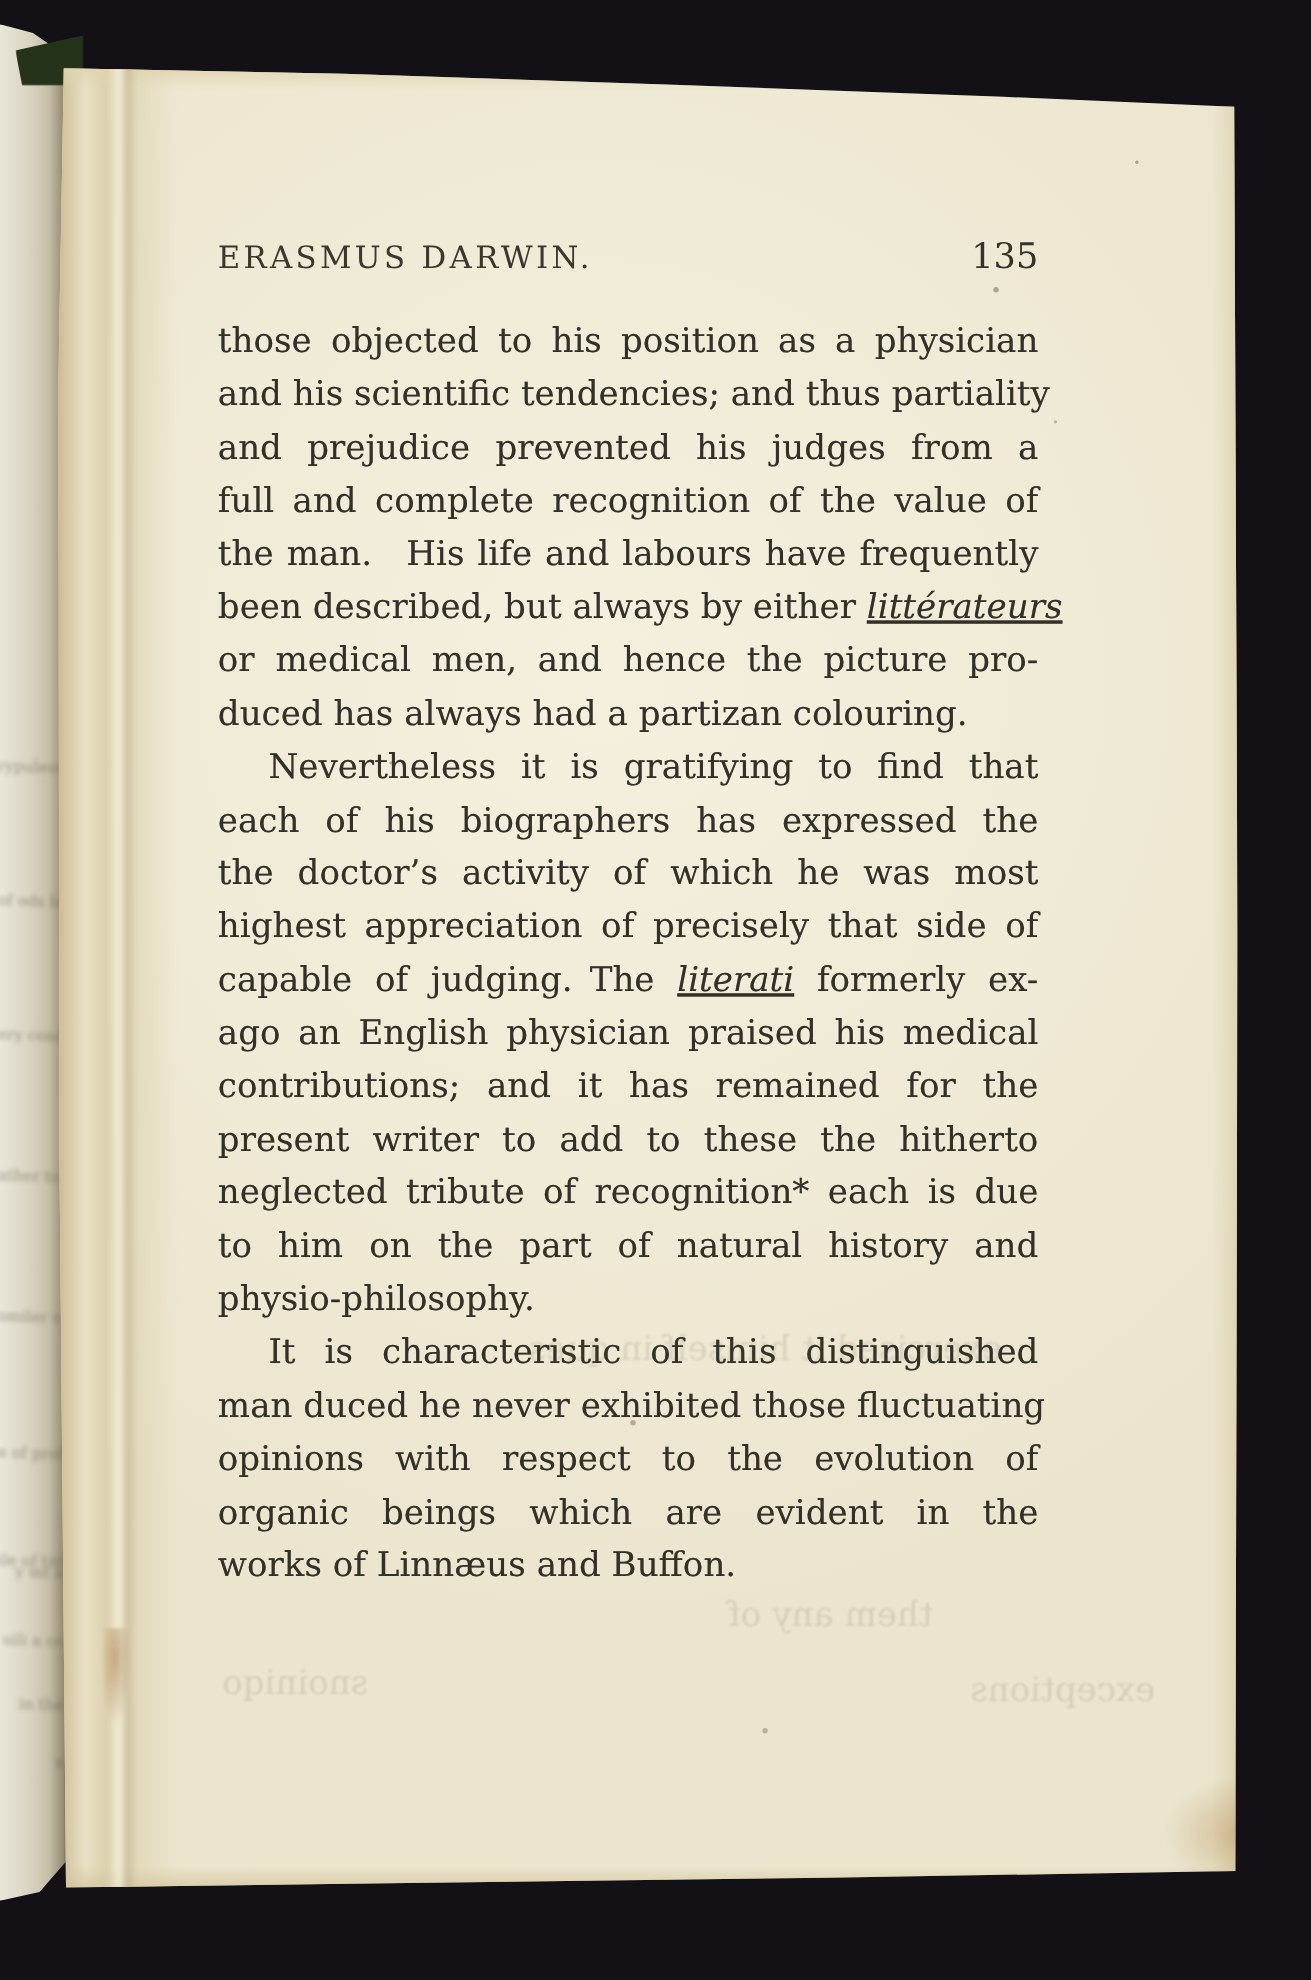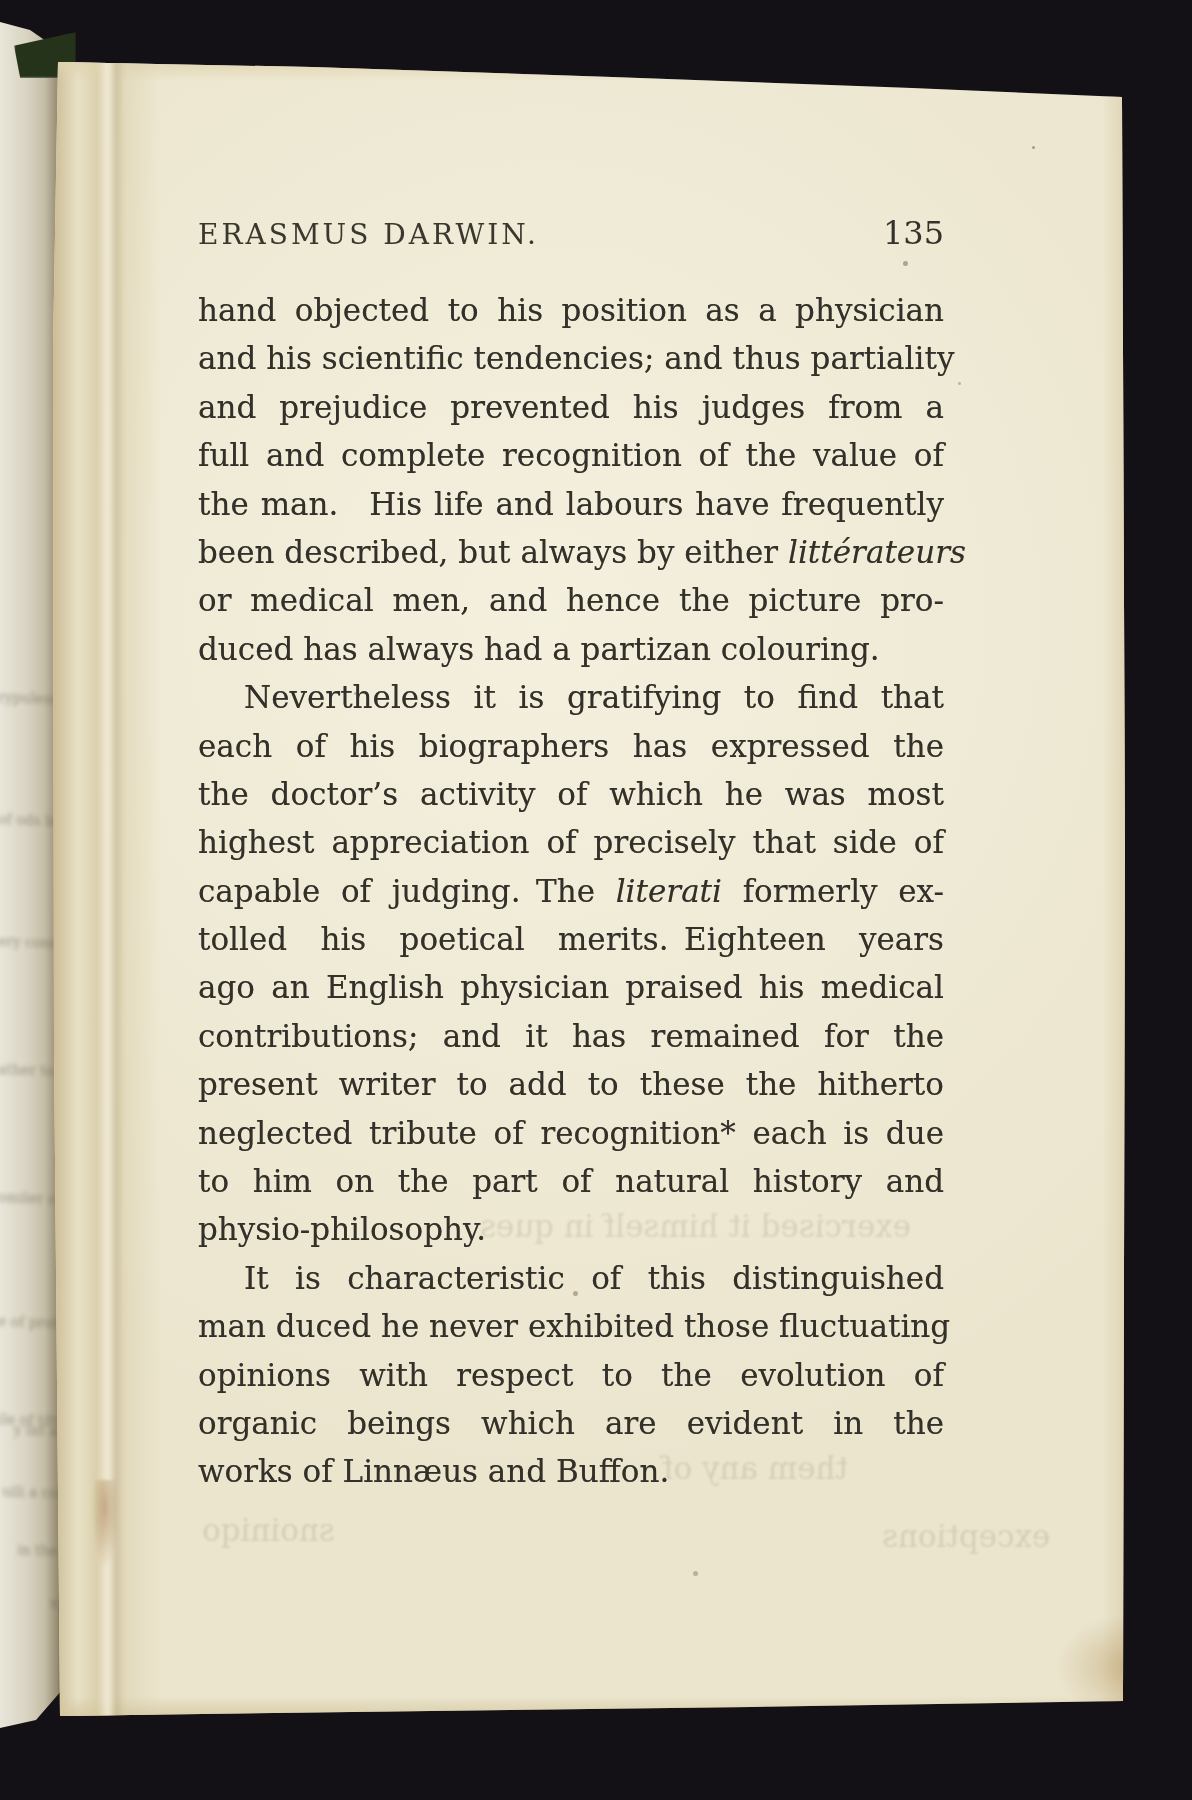--- a/index.html
+++ b/index.html
@@ -64,21 +64,21 @@
     position:absolute;left:146px;top:236px;width:746px;
     font-size:31px;color:#33302a;
     text-shadow:0 0 .6px rgba(51,48,42,.45);
   }
   .line{
     line-height:48.4px;height:48.4px;white-space:nowrap;
     text-align:justify;text-align-last:justify;
   }
   .line.last{text-align-last:left;white-space:normal;}
   .line.ind{text-indent:46px;}
-  .it{font-style:italic;}
+  .it{font-style:italic;text-decoration:underline;}
 
   
   .footnote{
     position:absolute;left:282px;top:1478px;width:560px;
     font-size:26px;color:#3a372f;white-space:nowrap;
     text-shadow:0 0 .5px rgba(51,48,42,.4);
   }
 
   
   .bleed{
@@ -139,34 +139,33 @@
 
   <div class="page" id="page">
     <div class="crease"></div>
 
     <div class="running-head">
       <span class="head-title">ERASMUS DARWIN.</span>
       <span class="page-num">135</span>
     </div>
 
     <div class="body-text" id="bodyText">
-        <div class="line"><span>hand objected to his position as a physician</span></div>
+        <div class="line"><span>those objected to his position as a physician</span></div>
         <div class="line"><span>and his scientific tendencies; and thus partiality</span></div>
         <div class="line"><span>and prejudice prevented his judges from a</span></div>
         <div class="line"><span>full and complete recognition of the value of</span></div>
         <div class="line"><span>the man. His life and labours have frequently</span></div>
         <div class="line"><span>been described, but always by either </span><span class="it">littérateurs</span></div>
         <div class="line"><span>or medical men, and hence the picture pro-</span></div>
         <div class="line last"><span>duced has always had a partizan colouring.</span></div>
         <div class="line ind"><span>Nevertheless it is gratifying to find that</span></div>
         <div class="line"><span>each of his biographers has expressed the</span></div>
         <div class="line"><span>the doctor’s activity of which he was most</span></div>
         <div class="line"><span>highest appreciation of precisely that side of</span></div>
         <div class="line"><span>capable of judging. The </span><span class="it">literati</span><span> formerly ex-</span></div>
-        <div class="line"><span>tolled his poetical merits. Eighteen years</span></div>
         <div class="line"><span>ago an English physician praised his medical</span></div>
         <div class="line"><span>contributions; and it has remained for the</span></div>
         <div class="line"><span>present writer to add to these the hitherto</span></div>
         <div class="line"><span>neglected tribute of recognition* each is due</span></div>
         <div class="line"><span>to him on the part of natural history and</span></div>
         <div class="line last"><span>physio-philosophy.</span></div>
         <div class="line ind"><span>It is characteristic of this distinguished</span></div>
         <div class="line"><span>man duced he never exhibited those fluctuating</span></div>
         <div class="line"><span>opinions with respect to the evolution of</span></div>
         <div class="line"><span>organic beings which are evident in the</span></div>

